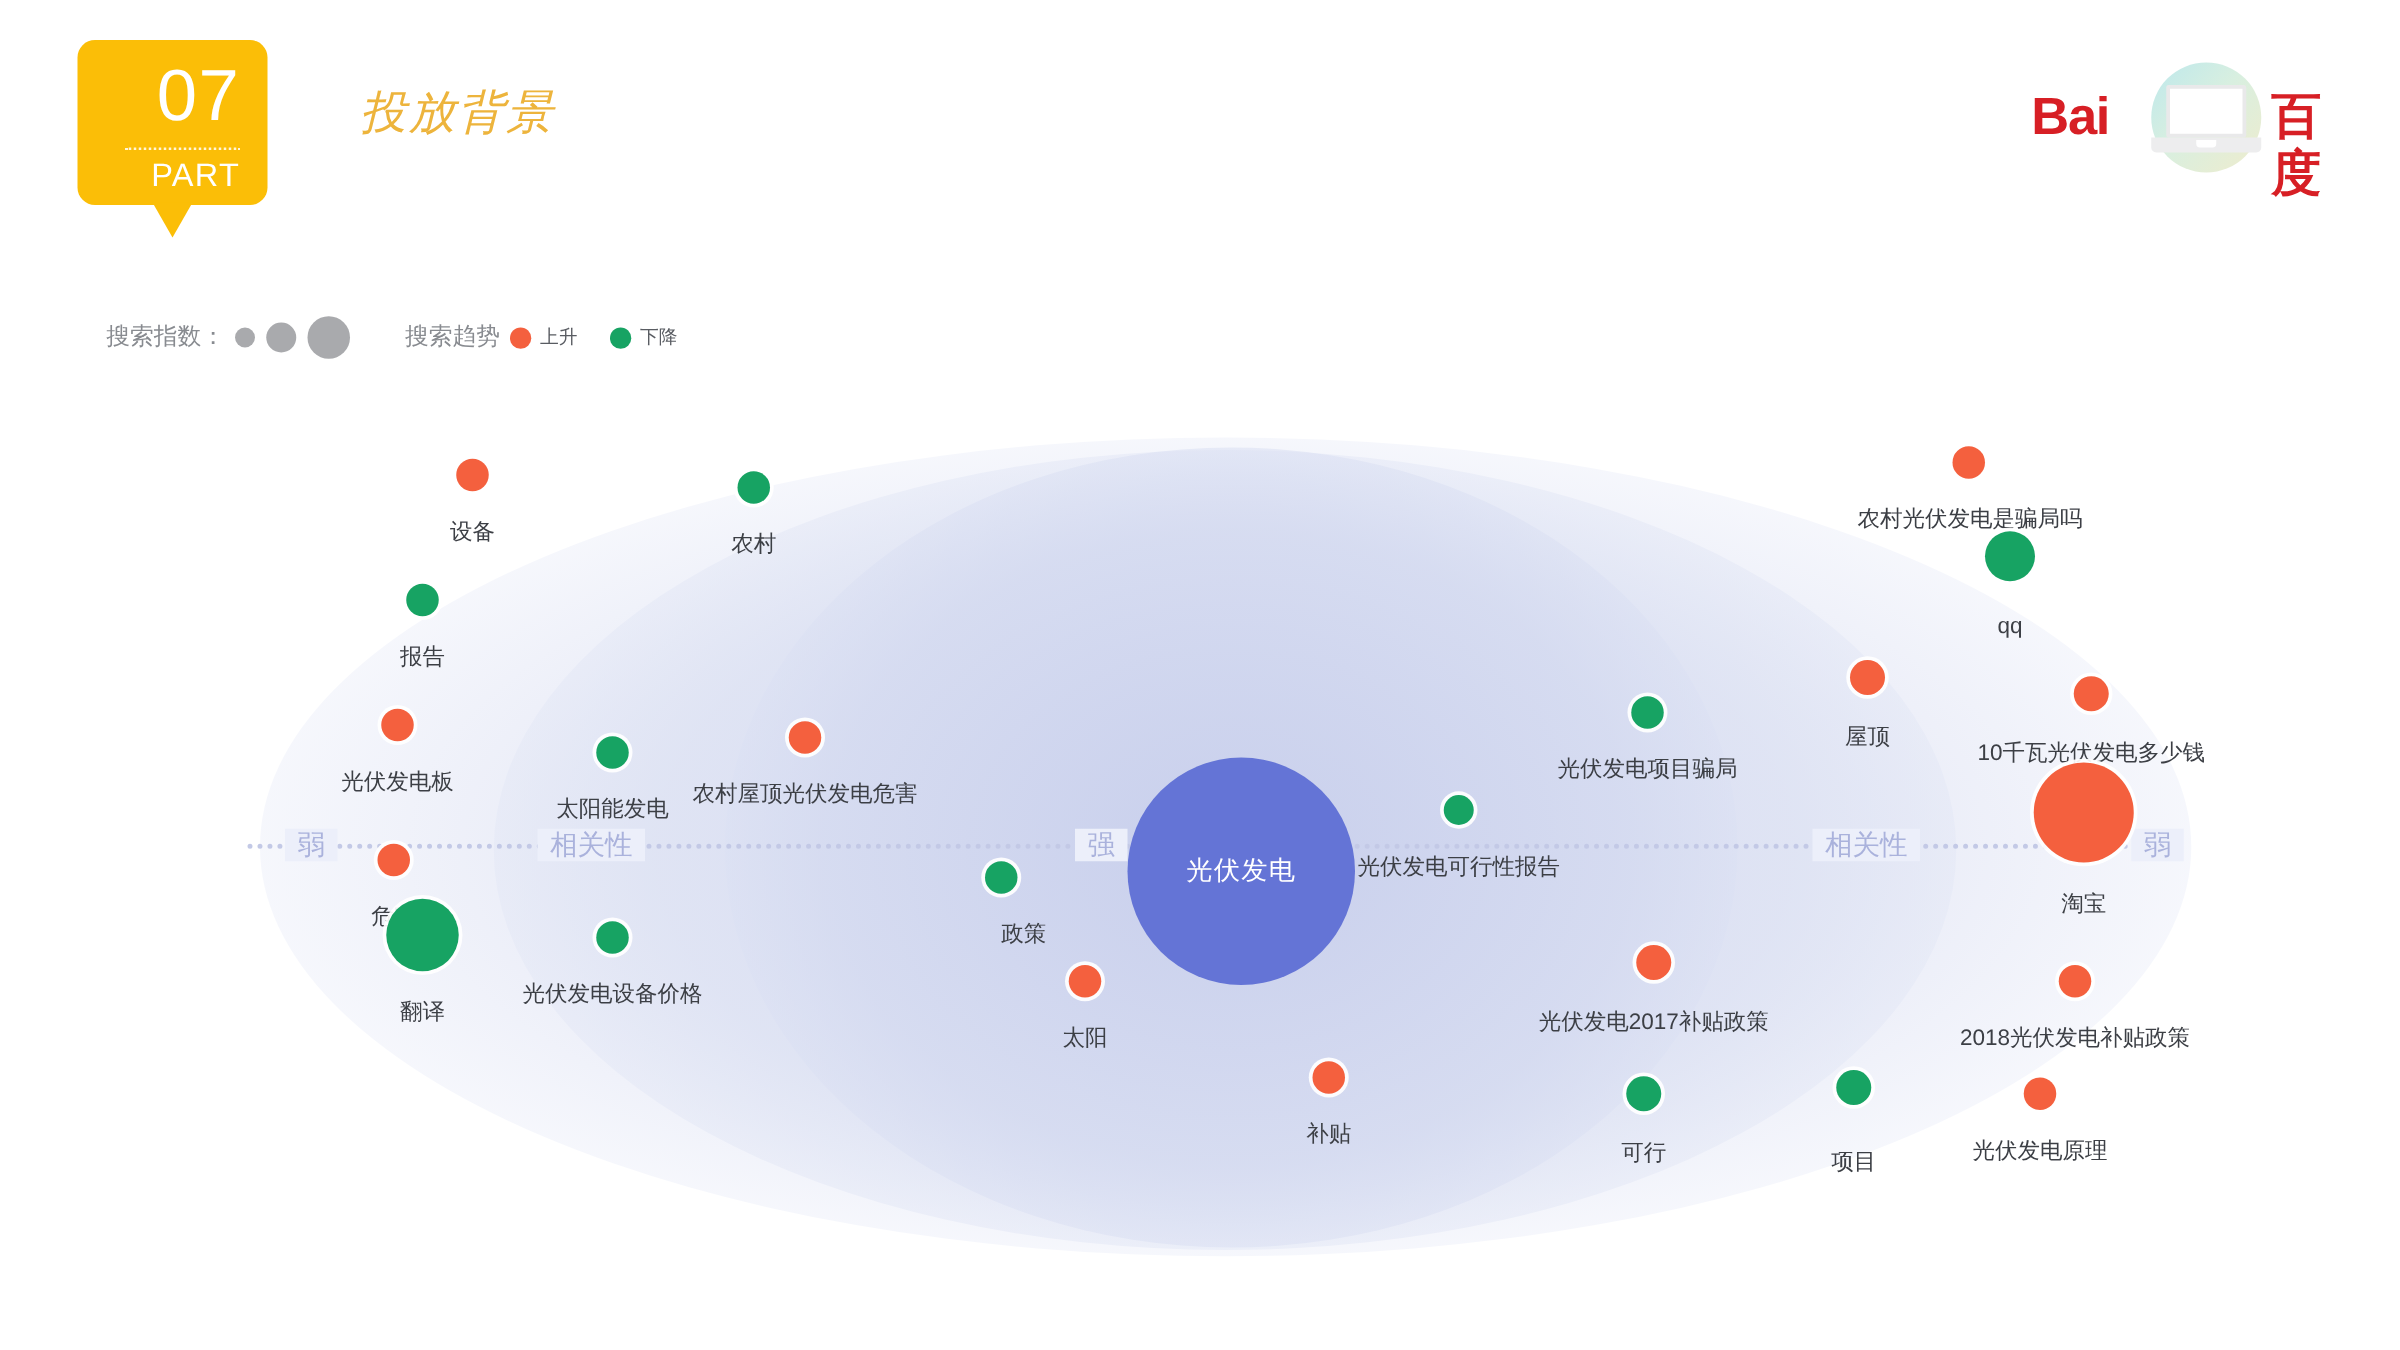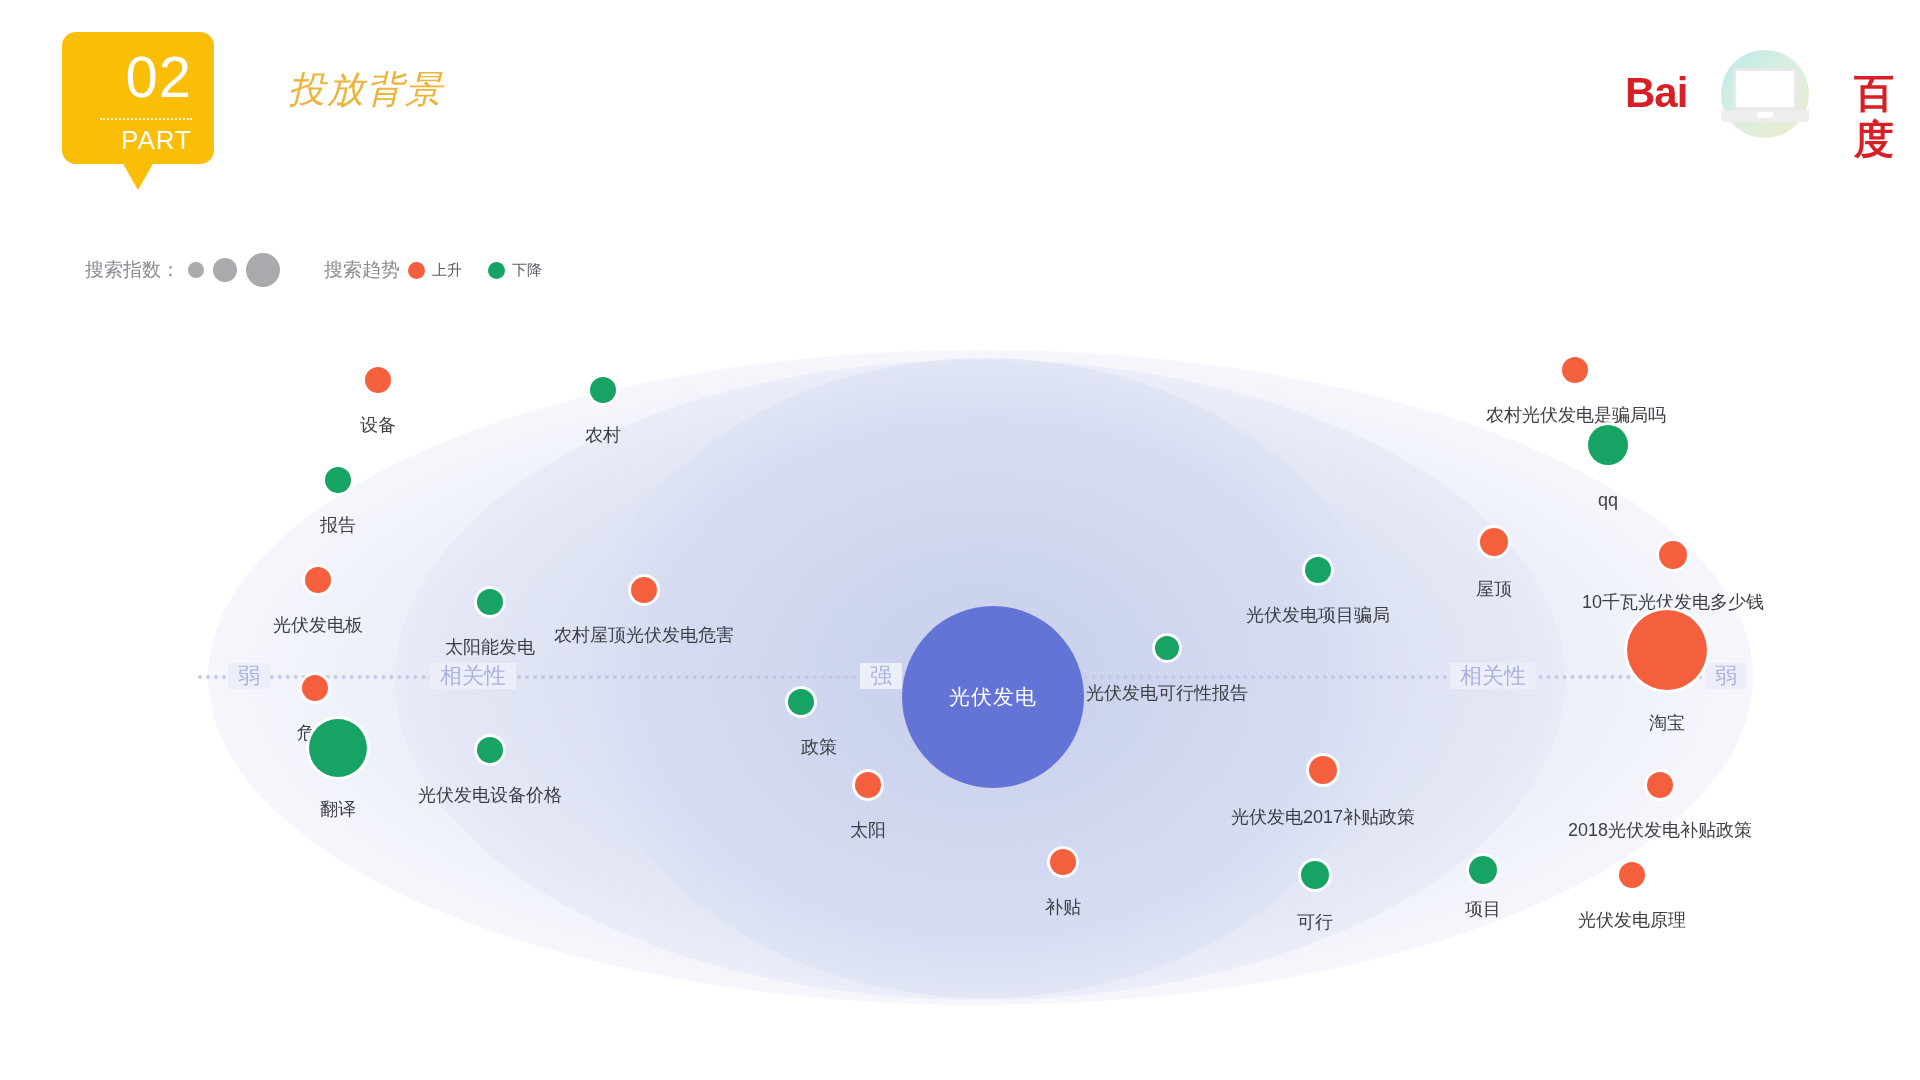--- a/index.html
+++ b/index.html
@@ -38,21 +38,21 @@
     letter-spacing:1px;
   }
   #section-title{
     position:absolute;left:288px;top:66px;
     color:#EDB43C;font-size:37px;line-height:48px;letter-spacing:2px;
     font-weight:400;
     font-style:italic;
   }
 
   
-  #baidu-logo{position:absolute;left:1625px;top:48px;width:270px;height:88px;text-align:right;}
+  #baidu-logo{position:absolute;left:1625px;top:48px;width:270px;height:88px;}
   #baidu-bai{
     position:absolute;left:0px;top:22px;
     color:#D71F25;font-size:42px;line-height:46px;font-weight:bold;
     letter-spacing:-1px;
   }
   #baidu-arc{
     position:absolute;left:96px;top:2px;width:88px;height:88px;
     border-radius:44px 44px 44px 44px;
     background:linear-gradient(135deg,#bde8ec 0%,#d8efe0 45%,#efeccd 100%);
   }
@@ -149,21 +149,21 @@
     position:absolute;color:#3c3f45;font-size:18px;line-height:22px;
     white-space:nowrap;
   }
 </style>
 </head>
 <body>
 
 <div id="header">
 
   <div id="part-badge">
-    <div id="part-number">02</div>
+    <div id="part-number">07</div>
     <div id="part-divider"></div>
     <div id="part-word">PART</div>
   </div>
   <div id="part-badge-pointer"></div>
 
   <div id="section-title">投放背景</div>
 
   <div id="baidu-logo">
     <div id="baidu-bai">Bai</div>
     <div id="baidu-arc"></div>
@@ -270,21 +270,21 @@
       <div class="bubble-node" style="left: 1323px; top: 440px;">
         <div class="bubble up" style="width: 28px; height: 28px; left: -14px; top: -14px;"></div>
         <div class="bubble-label" style="top: 36px; left: 0px; transform: translateX(-50%) translateX(0px);">光伏发电2017补贴政策</div>
       </div>
       <div class="bubble-node" style="left: 1315px; top: 545px;">
         <div class="bubble down" style="width: 28px; height: 28px; left: -14px; top: -14px;"></div>
         <div class="bubble-label" style="top: 36px; left: 0px; transform: translateX(-50%) translateX(0px);">可行</div>
       </div>
       <div class="bubble-node" style="left: 1483px; top: 540px;">
         <div class="bubble down" style="width: 28px; height: 28px; left: -14px; top: -14px;"></div>
-        <div class="bubble-label" style="top: 28px; left: 0px; transform: translateX(-50%) translateX(0px); text-align: right;">项目</div>
+        <div class="bubble-label" style="top: 48px; left: 0px; transform: translateX(-50%) translateX(0px); text-align: right;">项目</div>
       </div>
       <div class="bubble-node" style="left: 1494px; top: 212px;">
         <div class="bubble up" style="width: 28px; height: 28px; left: -14px; top: -14px;"></div>
         <div class="bubble-label" style="top: 36px; left: 0px; transform: translateX(-50%) translateX(0px);">屋顶</div>
       </div>
       <div class="bubble-node" style="left: 1575px; top: 40px;">
         <div class="bubble up" style="width: 26px; height: 26px; left: -13px; top: -13px;"></div>
         <div class="bubble-label" style="top: 34px; left: 1px; transform: translateX(-50%) translateX(0px);">农村光伏发电是骗局吗</div>
       </div>
       <div class="bubble-node" style="left: 1608px; top: 115px;">

